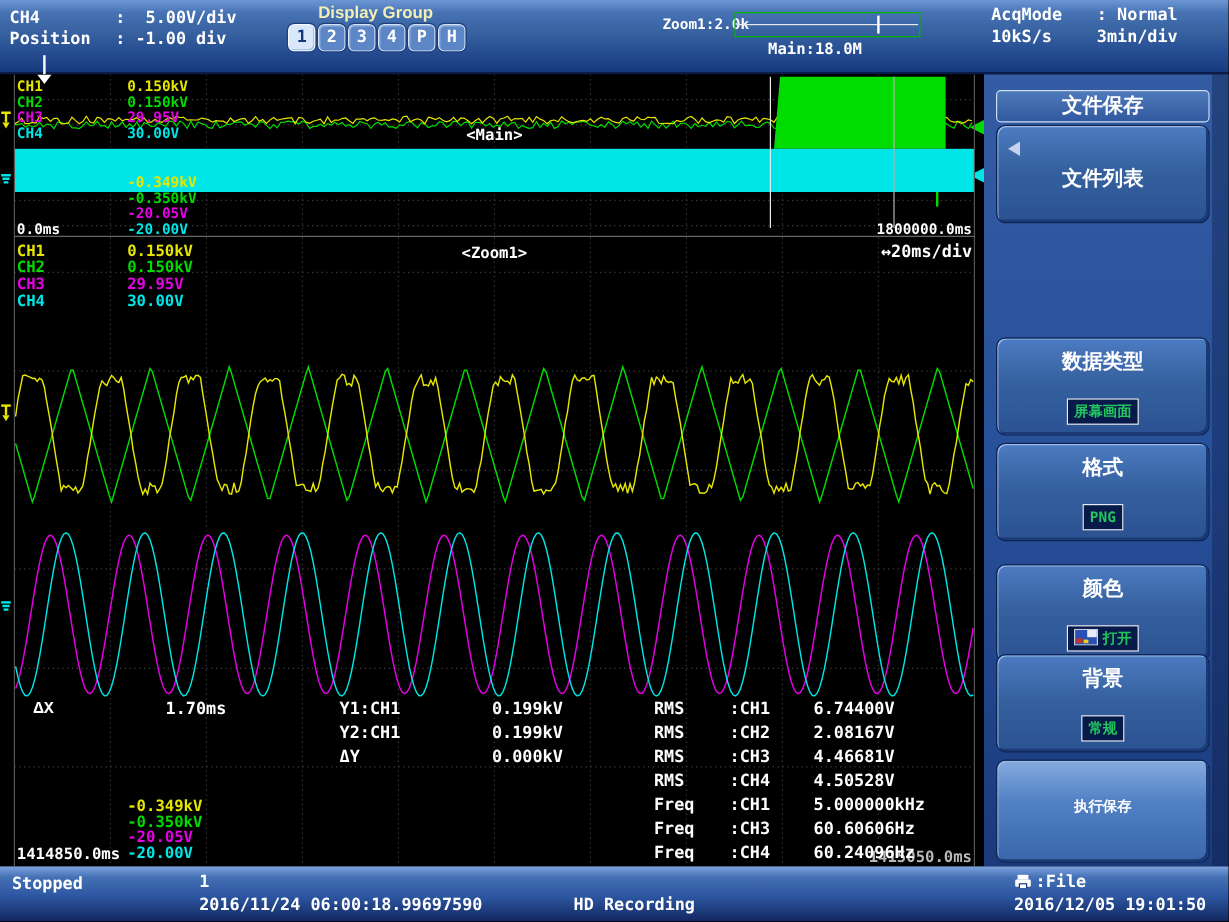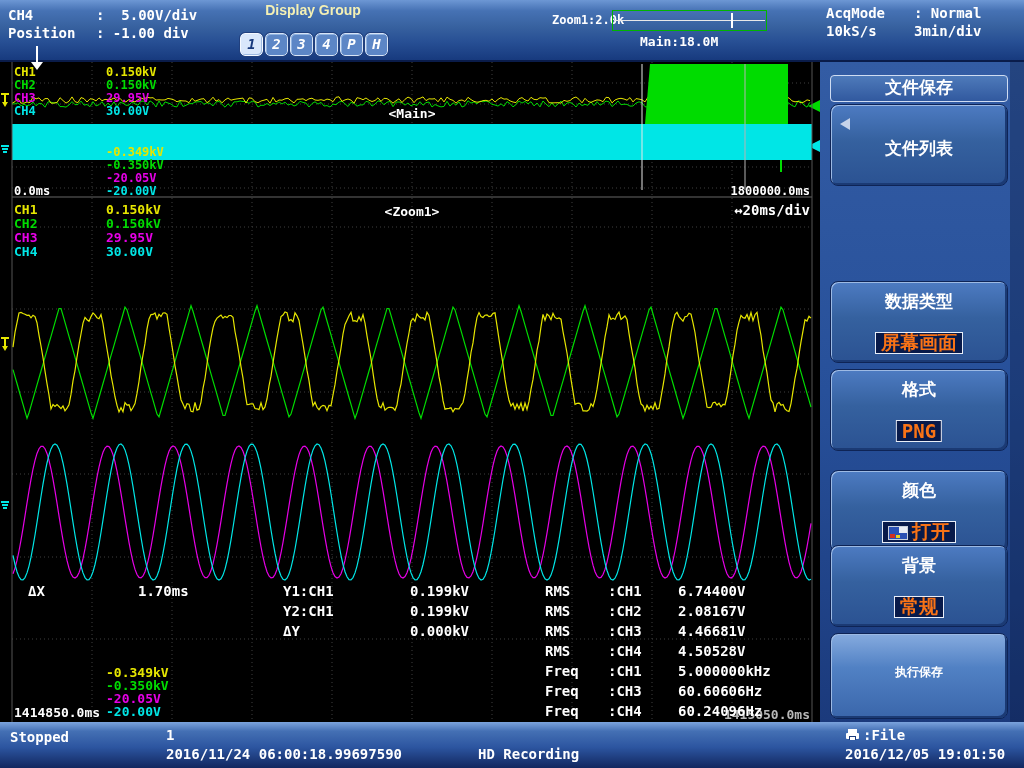--- a/index.html
+++ b/index.html
@@ -35,21 +35,21 @@
   #menu .edge{position:absolute;left:190px;top:0;width:14px;height:660px;background:rgba(10,24,60,.35);}
   .menu-title{position:absolute;left:10px;width:178px;height:27px;border-radius:4px;
     background:linear-gradient(180deg,#4e7aba,#31599f);border:1px solid #cfdcf2;box-sizing:border-box;
     color:#fff;font-size:17px;line-height:24px;text-align:center;}
   .mbtn{position:absolute;left:10px;width:178px;height:82px;border-radius:8px;
     background:linear-gradient(180deg,#4d7bc2 0%,#35619f 45%,#2b5292 100%);
     border:1px solid #0e2456;box-sizing:border-box;
     box-shadow:inset 1px 1px 0 #9dbae4, inset -2px -2px 0 #1b3a74;color:#fff;}
   .mbtn .lbl{position:absolute;top:8px;left:0;width:100%;text-align:center;font-size:17px;}
   .mbtn .val{position:absolute;top:50px;left:50%;transform:translateX(-50%);
-    background:#081a4a;border:1px solid #e8eef8;color:#f97316;font-size:19px;line-height:20px;
+    background:#081a4a;border:1px solid #e8eef8;color:#22c55e;font-size:12px;line-height:20px;
     padding:0 5px;white-space:nowrap;}
   .mbtn .arrow{position:absolute;left:9px;top:13px;width:0;height:0;
     border-right:10px solid #c6d3ea;border-top:6px solid transparent;border-bottom:6px solid transparent;}
   .mbtn.exec{background:linear-gradient(180deg,#86abdf 0%,#5181c4 40%,#3a66ab 100%);}
   .mbtn.exec .lbl{top:30px;font-size:12px;}
   .valicon{display:inline-block;vertical-align:-2px;margin-right:4px;}
 
   
   #status{left:0;top:722px;width:1024px;height:46px;
     background:linear-gradient(180deg,#7ba3dd 0%,#4470b4 20%,#2c55a0 55%,#12275f 100%);}
@@ -62,21 +62,21 @@
 
   <div id="header" class="abs">
     <div class="abs" style="left:8px;top:6px;">
       <div class="hdr-line"><span>CH4</span><span class="abs" style="left:88px;top:0;">:  5.00V/div</span></div>
       <div class="hdr-line"><span>Position</span><span class="abs" style="left:88px;top:18px;">: -1.00 div</span></div>
     </div>
     <div class="abs" style="left:36px;top:46px;width:2px;height:16px;background:#fff;"></div>
 
     <div class="abs" style="left:238px;top:2px;">
       <div id="dg-label" class="cjk">Display Group</div>
-      <div style="margin-top:15px;margin-left:2px;font-style:italic;">
+      <div style="margin-top:2px;margin-left:2px;">
         <span class="dg-btn sel">1</span><span class="dg-btn">2</span><span class="dg-btn">3</span><span class="dg-btn">4</span><span class="dg-btn">P</span><span class="dg-btn">H</span>
       </div>
     </div>
 
     <div class="abs mono" style="left:552px;top:13px;font-size:12px;color:#fff;">Zoom1:2.0k</div>
     <div id="zoombar" class="abs">
       <div class="hline"></div>
       <div class="vmark" style="left: 118px;"></div>
     </div>
     <div class="abs mono" style="left:640px;top:34px;font-size:13px;color:#fff;">Main:18.0M</div>
@@ -170,21 +170,21 @@
     <div class="ovl" style="left: 14px; top: 183px; color: rgb(0, 230, 230);">CH4</div>
     <div class="ovl" style="left: 106px; top: 183px; color: rgb(0, 230, 230);">30.00V</div>
     <div class="ovl" style="left: 106px; top: 604px; color: rgb(230, 230, 0);">-0.349kV</div>
     <div class="ovl" style="left: 106px; top: 617px; color: rgb(0, 220, 0);">-0.350kV</div>
     <div class="ovl" style="left: 106px; top: 630px; color: rgb(230, 0, 230);">-20.05V</div>
     <div class="ovl" style="left: 106px; top: 643px; color: rgb(0, 230, 230);">-20.00V</div>
     <div class="ovl" style="left:14px;top:644px;">1414850.0ms</div>
     <div class="ovl" style="right:10px;top:646px;color:#b8b8b8;">1415050.0ms</div>
 
     
-    <div class="ovl meas" style="left:28px;top:522px;">ΔX</div>
+    <div class="ovl meas" style="left:28px;top:522px;font-family:Liberation Mono, monospace;">ΔX</div>
     <div class="ovl meas" style="left:138px;top:522px;">1.70ms</div>
     <div class="ovl meas" style="left:283px;top:522px;">Y1:CH1</div>
     <div class="ovl meas" style="left:410px;top:522px;">0.199kV</div>
     <div class="ovl meas" style="left:283px;top:542px;">Y2:CH1</div>
     <div class="ovl meas" style="left:410px;top:542px;">0.199kV</div>
     <div class="ovl meas" style="left:283px;top:562px;">ΔY</div>
     <div class="ovl meas" style="left:410px;top:562px;">0.000kV</div>
 
     
     <div class="ovl meas" style="left:545px;top:522px;">RMS</div>

